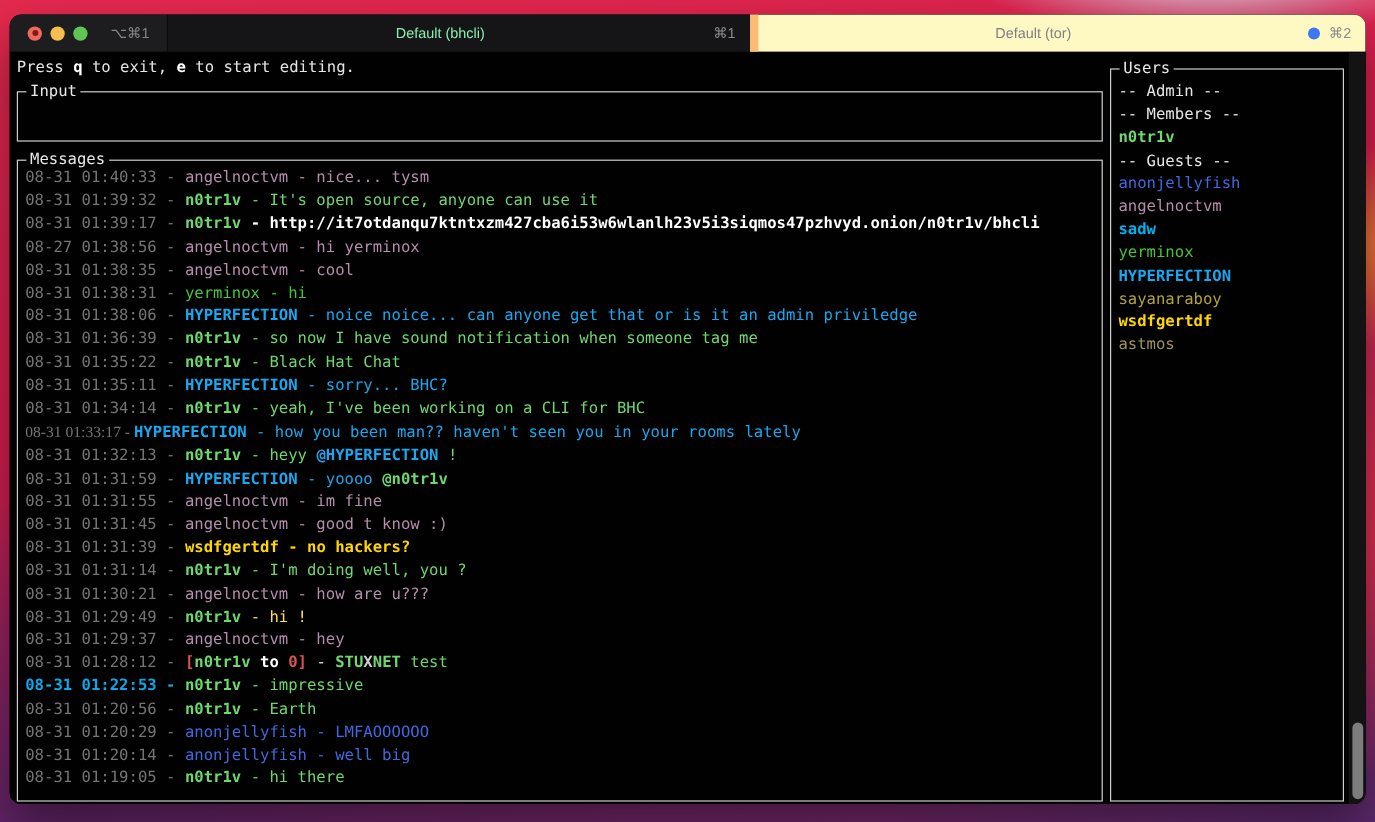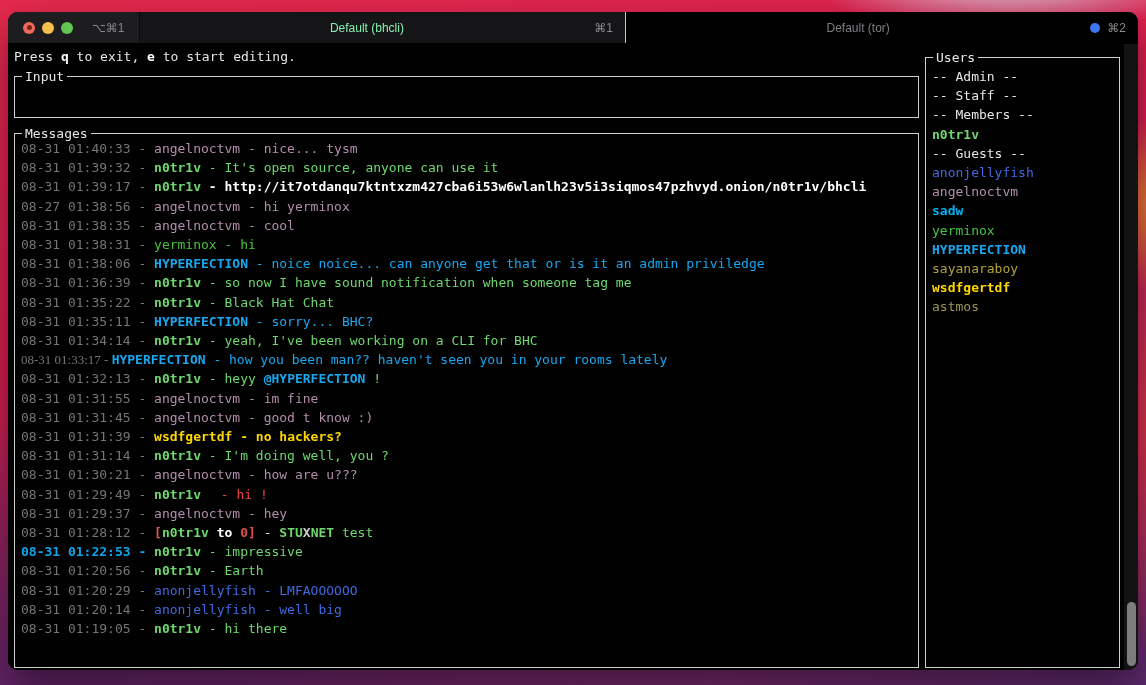--- a/index.html
+++ b/index.html
@@ -16,21 +16,21 @@
     position:absolute; left:8px; top:12px; width:1130px; height:658px;
     border-radius:10px; overflow:hidden; background:#010101;
     box-shadow:0 18px 40px rgba(0,0,0,.45);
   }
   
   .titlebar{height:31px; display:flex; background:#1d1d20; border-bottom:1px solid #000;}
   .tab{display:flex; align-items:center; overflow:hidden;}
   .tab-active{flex:0 0 617px;}
   .controls-zone{display:flex; align-items:center; height:100%; padding:0 14px 0 15px; border-right:1px solid #0a0a0a; background:#1d1d20;}
   .tab-body{flex:1; height:100%; display:flex; align-items:center; background:#151517;}
-  .tab-inactive{flex:1; border-left:1px solid #fdba74; background:#000000;}
+  .tab-inactive{flex:1; border-left:7px solid #fdba74; background:#fef9c3;}
   .tl{width:12px;height:12px;border-radius:50%;margin-right:7px;display:inline-flex;align-items:center;justify-content:center;}
   .tl.red{background:#ec6a5e;}
   .tl.red .tl-inner{width:5px;height:5px;border-radius:50%;background:#7c1f17;}
   .tl.yellow{background:#f5bf4f;}
   .tl.green{background:#61c554;}
   .win-shortcut{color:#85858a;font-size:12px;margin-left:12px;}
   .tab-title{flex:1;text-align:center;font-size:12px;color:#86efac;white-space:nowrap;}
   .tab-inactive .tab-title{color:#7f7f84;}
   .tab-shortcut{color:#8a8a8f;font-size:12px;margin-right:12px;}
   .activity-dot{width:10px;height:10px;border-radius:50%;background:#3f76f5;margin-right:7px;flex:0 0 auto;}
@@ -91,41 +91,41 @@
           <div class="tline"><span style="color: rgb(117, 117, 117);">08-27 01:38:56 - </span><span style="color: rgb(180, 142, 173);">angelnoctvm</span><span style="color: rgb(180, 142, 173);"> - hi yerminox</span></div>
           <div class="tline"><span style="color: rgb(117, 117, 117);">08-31 01:38:35 - </span><span style="color: rgb(180, 142, 173);">angelnoctvm</span><span style="color: rgb(180, 142, 173);"> - cool</span></div>
           <div class="tline"><span style="color: rgb(117, 117, 117);">08-31 01:38:31 - </span><span style="color: rgb(73, 196, 63);">yerminox</span><span style="color: rgb(73, 196, 63);"> - hi</span></div>
           <div class="tline"><span style="color: rgb(117, 117, 117);">08-31 01:38:06 - </span><span style="color: rgb(25, 168, 240); font-weight: bold;">HYPERFECTION</span><span style="color: rgb(25, 168, 240);"> - noice noice... can anyone get that or is it an admin priviledge</span></div>
           <div class="tline"><span style="color: rgb(117, 117, 117);">08-31 01:36:39 - </span><span style="color: rgb(110, 216, 110); font-weight: bold;">n0tr1v</span><span style="color: rgb(110, 216, 110);"> - so now I have sound notification when someone tag me</span></div>
           <div class="tline"><span style="color: rgb(117, 117, 117);">08-31 01:35:22 - </span><span style="color: rgb(110, 216, 110); font-weight: bold;">n0tr1v</span><span style="color: rgb(110, 216, 110);"> - Black Hat Chat</span></div>
           <div class="tline"><span style="color: rgb(117, 117, 117);">08-31 01:35:11 - </span><span style="color: rgb(25, 168, 240); font-weight: bold;">HYPERFECTION</span><span style="color: rgb(25, 168, 240);"> - sorry... BHC?</span></div>
           <div class="tline"><span style="color: rgb(117, 117, 117);">08-31 01:34:14 - </span><span style="color: rgb(110, 216, 110); font-weight: bold;">n0tr1v</span><span style="color: rgb(110, 216, 110);"> - yeah, I've been working on a CLI for BHC</span></div>
           <div class="tline"><span style="color: rgb(117, 117, 117); font-family: Liberation Serif, serif;">08-31 01:33:17 - </span><span style="color: rgb(25, 168, 240); font-weight: bold;">HYPERFECTION</span><span style="color: rgb(25, 168, 240);"> - how you been man?? haven't seen you in your rooms lately</span></div>
           <div class="tline"><span style="color: rgb(117, 117, 117);">08-31 01:32:13 - </span><span style="color: rgb(110, 216, 110); font-weight: bold;">n0tr1v</span><span style="color: rgb(110, 216, 110);"> - heyy </span><span style="color: rgb(25, 168, 240); font-weight: bold;">@HYPERFECTION</span><span style="color: rgb(110, 216, 110);"> !</span></div>
+          <div class="tline"><span style="color: rgb(117, 117, 117);">08-31 01:31:59 - </span><span style="color: rgb(25, 168, 240); font-weight: bold;">HYPERFECTION</span><span style="color: rgb(25, 168, 240);"> - yoooo </span><span style="color: rgb(110, 216, 110); font-weight: bold;">@n0tr1v</span></div>
           <div class="tline"><span style="color: rgb(117, 117, 117);">08-31 01:31:55 - </span><span style="color: rgb(180, 142, 173);">angelnoctvm</span><span style="color: rgb(180, 142, 173);"> - im fine</span></div>
           <div class="tline"><span style="color: rgb(117, 117, 117);">08-31 01:31:45 - </span><span style="color: rgb(180, 142, 173);">angelnoctvm</span><span style="color: rgb(180, 142, 173);"> - good t know :)</span></div>
           <div class="tline"><span style="color: rgb(117, 117, 117);">08-31 01:31:39 - </span><span style="color: rgb(255, 215, 0); font-weight: bold;">wsdfgertdf</span><span style="color: rgb(255, 215, 0); font-weight: bold;"> - no hackers?</span></div>
           <div class="tline"><span style="color: rgb(117, 117, 117);">08-31 01:31:14 - </span><span style="color: rgb(110, 216, 110); font-weight: bold;">n0tr1v</span><span style="color: rgb(110, 216, 110);"> - I'm doing well, you ?</span></div>
           <div class="tline"><span style="color: rgb(117, 117, 117);">08-31 01:30:21 - </span><span style="color: rgb(180, 142, 173);">angelnoctvm</span><span style="color: rgb(180, 142, 173);"> - how are u???</span></div>
-          <div class="tline"><span style="color: rgb(117, 117, 117);">08-31 01:29:49 - </span><span style="color: rgb(110, 216, 110); font-weight: bold;">n0tr1v</span><span style="color: #ef4444; margin-left: 12px;"> - hi !</span></div>
+          <div class="tline"><span style="color: rgb(117, 117, 117);">08-31 01:29:49 - </span><span style="color: rgb(110, 216, 110); font-weight: bold;">n0tr1v</span><span style="color: #fde047;"> - hi !</span></div>
           <div class="tline"><span style="color: rgb(117, 117, 117);">08-31 01:29:37 - </span><span style="color: rgb(180, 142, 173);">angelnoctvm</span><span style="color: rgb(180, 142, 173);"> - hey</span></div>
           <div class="tline"><span style="color: rgb(117, 117, 117);">08-31 01:28:12 - </span><span style="color: rgb(224, 82, 82); font-weight: bold;">[</span><span style="color: rgb(110, 216, 110); font-weight: bold;">n0tr1v</span><span style="color: rgb(255, 255, 255); font-weight: bold;"> to </span><span style="color: rgb(224, 82, 82); font-weight: bold;">0</span><span style="color: rgb(224, 82, 82); font-weight: bold;">]</span><span style="color: rgb(230, 230, 230);"> - </span><span style="color: rgb(110, 216, 110); font-weight: bold;">STU</span><span style="color: rgb(207, 207, 207); font-weight: bold;">X</span><span style="color: rgb(110, 216, 110); font-weight: bold;">NET</span><span style="color: rgb(110, 216, 110);"> test</span></div>
           <div class="tline"><span style="color: #0ea5e9; font-weight: bold;">08-31 01:22:53 - </span><span style="color: rgb(110, 216, 110); font-weight: bold;">n0tr1v</span><span style="color: rgb(110, 216, 110);"> - impressive</span></div>
           <div class="tline"><span style="color: rgb(117, 117, 117);">08-31 01:20:56 - </span><span style="color: rgb(110, 216, 110); font-weight: bold;">n0tr1v</span><span style="color: rgb(110, 216, 110);"> - Earth</span></div>
           <div class="tline"><span style="color: rgb(117, 117, 117);">08-31 01:20:29 - </span><span style="color: rgb(65, 105, 225);">anonjellyfish</span><span style="color: rgb(65, 105, 225);"> - LMFAOOOOOO</span></div>
           <div class="tline"><span style="color: rgb(117, 117, 117);">08-31 01:20:14 - </span><span style="color: rgb(65, 105, 225);">anonjellyfish</span><span style="color: rgb(65, 105, 225);"> - well big</span></div>
           <div class="tline"><span style="color: rgb(117, 117, 117);">08-31 01:19:05 - </span><span style="color: rgb(110, 216, 110); font-weight: bold;">n0tr1v</span><span style="color: rgb(110, 216, 110);"> - hi there</span></div>
         </div>
     </div>
 
     <div class="box users-box">
       <span class="box-title">Users</span>
       <div class="user-list">
           <div class="tline"><span style="color: rgb(230, 230, 230);">-- Admin --</span></div>
-          <div class="tline"><span style="color: rgb(230, 230, 230);">-- Staff --</span></div>
           <div class="tline"><span style="color: rgb(230, 230, 230);">-- Members --</span></div>
           <div class="tline"><span style="color: rgb(110, 216, 110); font-weight: bold;">n0tr1v</span></div>
           <div class="tline"><span style="color: rgb(230, 230, 230);">-- Guests --</span></div>
           <div class="tline"><span style="color: rgb(65, 105, 225);">anonjellyfish</span></div>
           <div class="tline"><span style="color: rgb(180, 142, 173);">angelnoctvm</span></div>
           <div class="tline"><span style="color: rgb(0, 178, 242); font-weight: bold;">sadw</span></div>
           <div class="tline"><span style="color: rgb(73, 196, 63);">yerminox</span></div>
           <div class="tline"><span style="color: rgb(25, 168, 240); font-weight: bold;">HYPERFECTION</span></div>
           <div class="tline"><span style="color: rgb(178, 163, 59);">sayanaraboy</span></div>
           <div class="tline"><span style="color: rgb(255, 215, 0); font-weight: bold;">wsdfgertdf</span></div>

